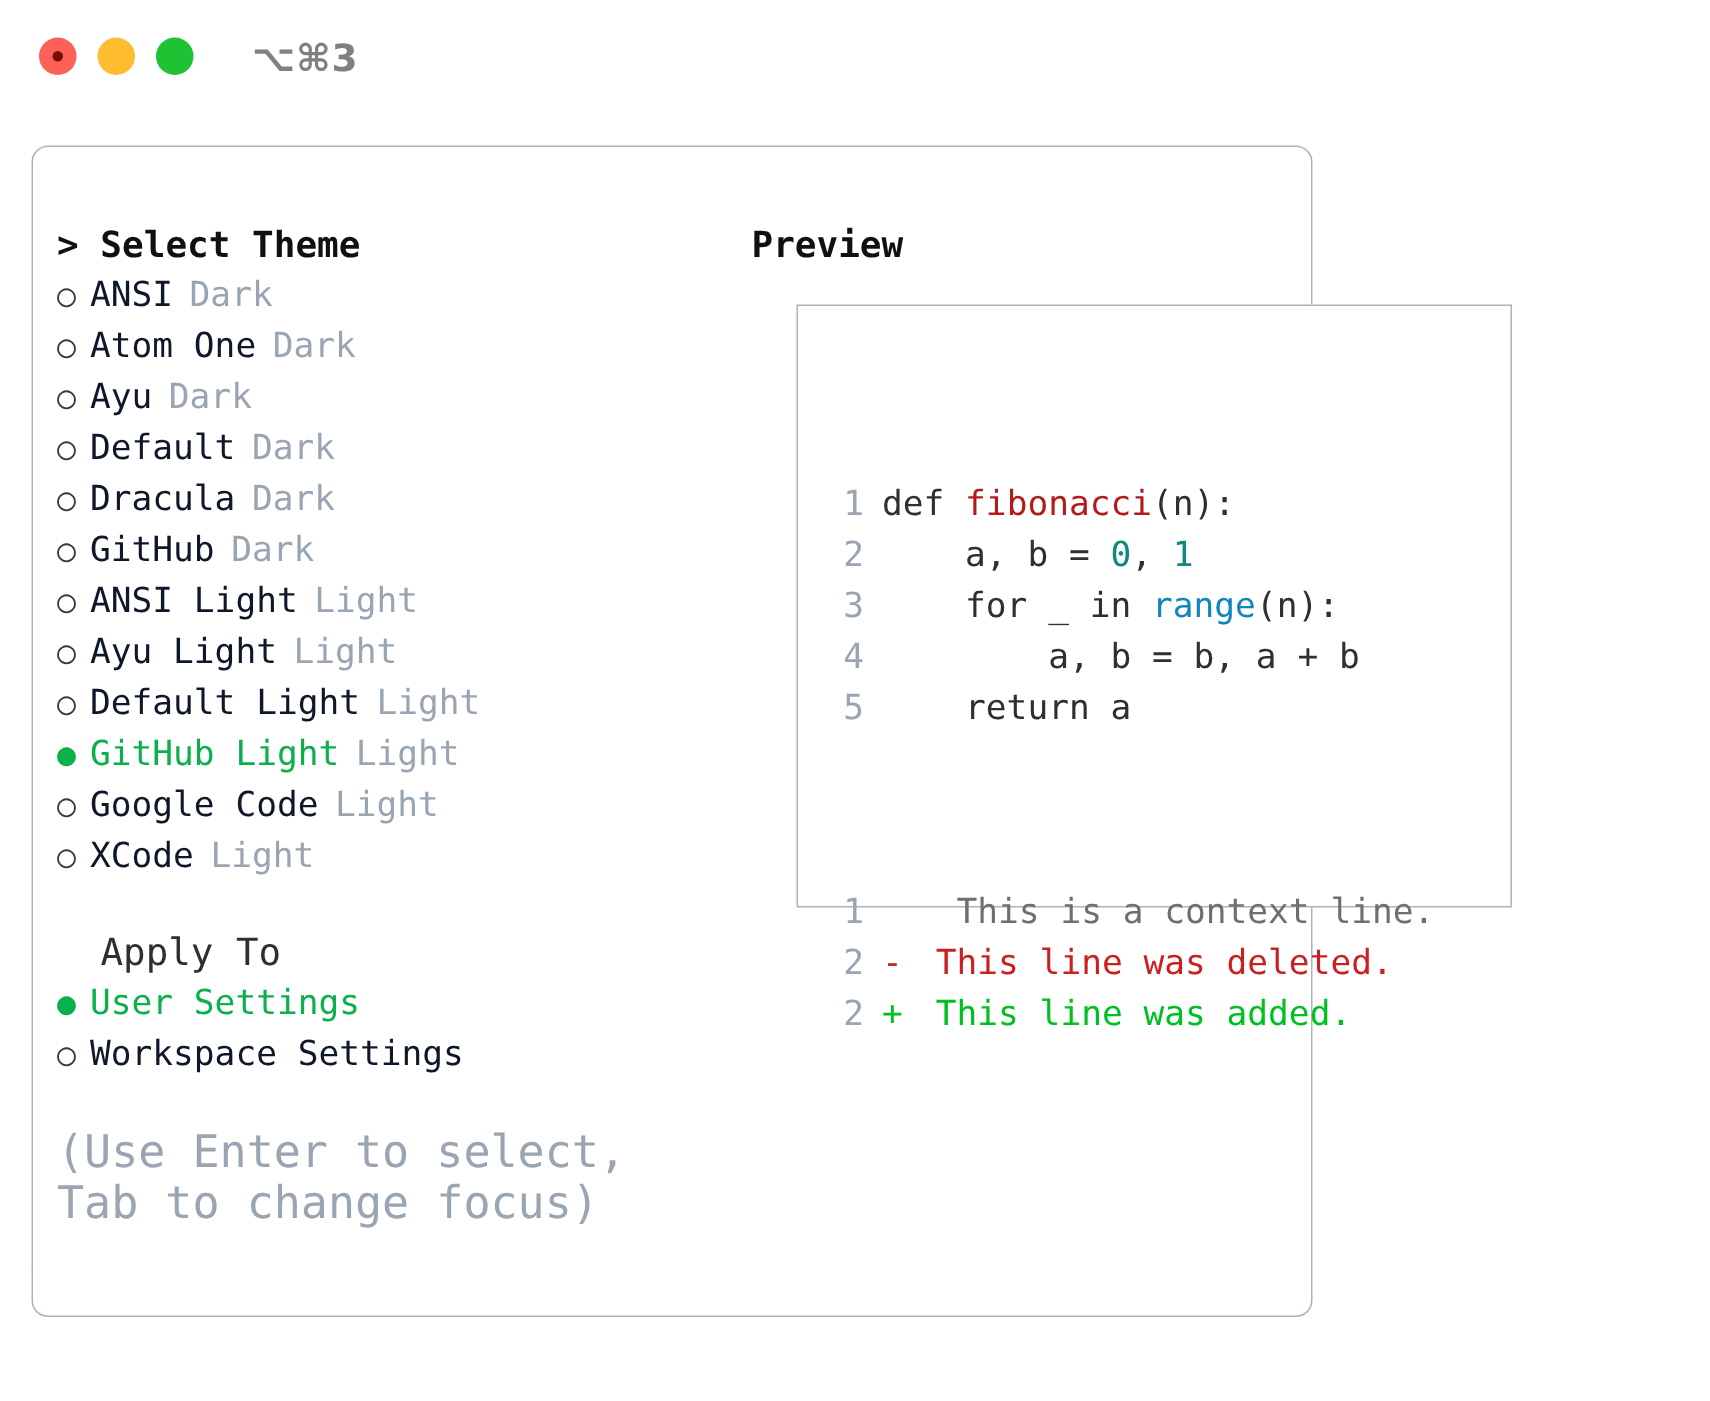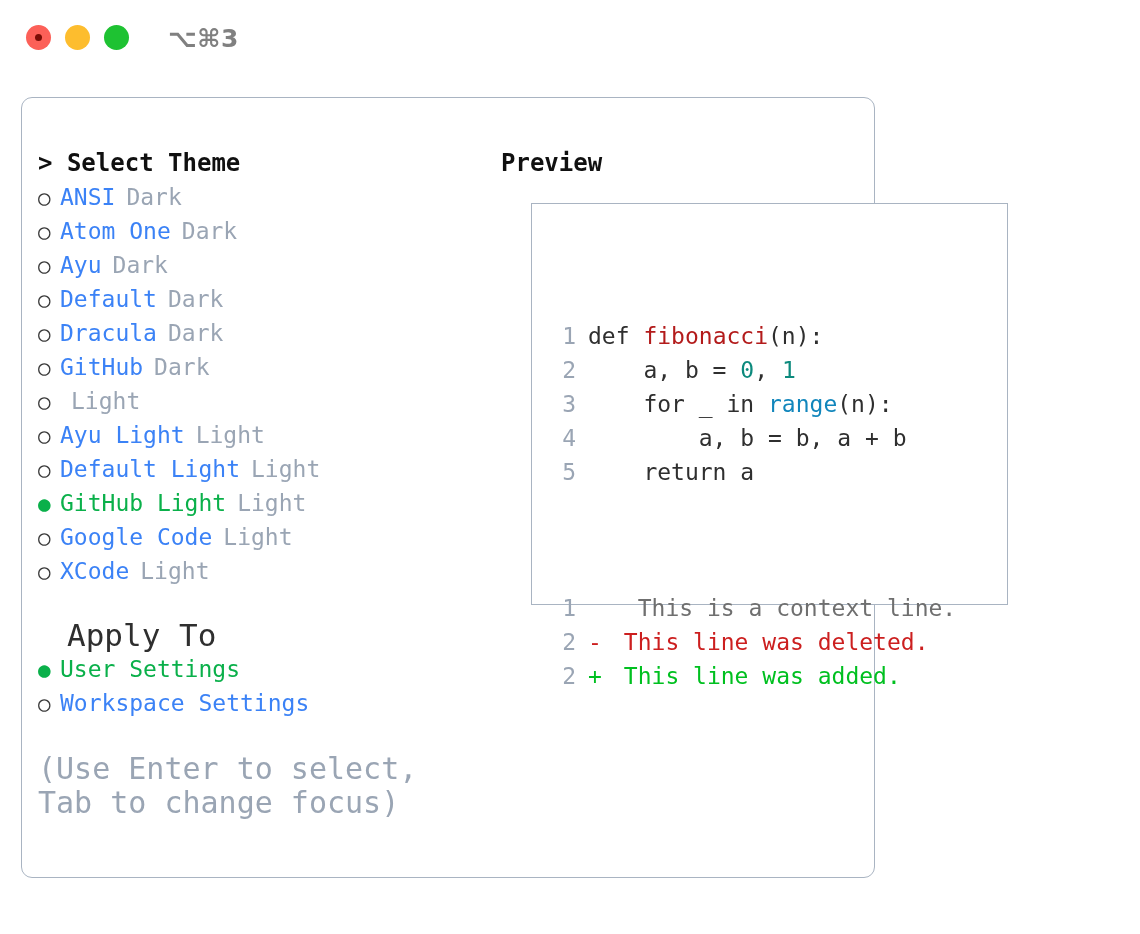--- a/index.html
+++ b/index.html
@@ -122,33 +122,33 @@
   }
   .bullet {
     display: inline-block;
     width: 22px;
     flex: 0 0 22px;
     text-align: left;
     font-size: 21px;
     color: #3a3a3a;
   }
   .theme-row.selected .bullet { color: #0ab04a; }
-  .theme-name { color: #3b82f6; }
+  .theme-name { color: #0f172a; }
   .theme-row.selected .theme-name { color: #0ab04a; text-align: center; }
   .theme-badge {
     color: #9aa5b4;
     margin-left: 11px;
   }
 
   
   .applyto {
     margin-top: 30px;
   }
   .applyto-title {
-    font-size: 31px;
+    font-size: 25px;
     color: #2f2f2f;
     line-height: 34px;
     padding-left: 29px;
     white-space: pre;
   }
 
   
   .hint {
     margin-top: 32px;
     font-size: 30px;
@@ -223,21 +223,21 @@
 
       <div class="heading"><span class="caret">&gt;</span><span> </span><span>Select Theme</span></div>
 
       <div class="theme-list" id="theme-list">
           <div class="theme-row"><span class="bullet">○</span><span class="theme-name">ANSI</span><span class="theme-badge">Dark</span></div>
           <div class="theme-row"><span class="bullet">○</span><span class="theme-name">Atom One</span><span class="theme-badge">Dark</span></div>
           <div class="theme-row"><span class="bullet">○</span><span class="theme-name">Ayu</span><span class="theme-badge">Dark</span></div>
           <div class="theme-row"><span class="bullet">○</span><span class="theme-name">Default</span><span class="theme-badge">Dark</span></div>
           <div class="theme-row"><span class="bullet">○</span><span class="theme-name">Dracula</span><span class="theme-badge">Dark</span></div>
           <div class="theme-row"><span class="bullet">○</span><span class="theme-name">GitHub</span><span class="theme-badge">Dark</span></div>
-          <div class="theme-row"><span class="bullet">○</span><span class="theme-badge">Light</span></div>
+          <div class="theme-row"><span class="bullet">○</span><span class="theme-name">ANSI Light</span><span class="theme-badge">Light</span></div>
           <div class="theme-row"><span class="bullet">○</span><span class="theme-name">Ayu Light</span><span class="theme-badge">Light</span></div>
           <div class="theme-row"><span class="bullet">○</span><span class="theme-name">Default Light</span><span class="theme-badge">Light</span></div>
           <div class="theme-row selected"><span class="bullet">●</span><span class="theme-name">GitHub Light</span><span class="theme-badge">Light</span></div>
           <div class="theme-row"><span class="bullet">○</span><span class="theme-name">Google Code</span><span class="theme-badge">Light</span></div>
           <div class="theme-row"><span class="bullet">○</span><span class="theme-name">XCode</span><span class="theme-badge">Light</span></div>
         </div>
 
       <div class="applyto">
         <div class="applyto-title">Apply To</div>
         <div id="applyto-list">

